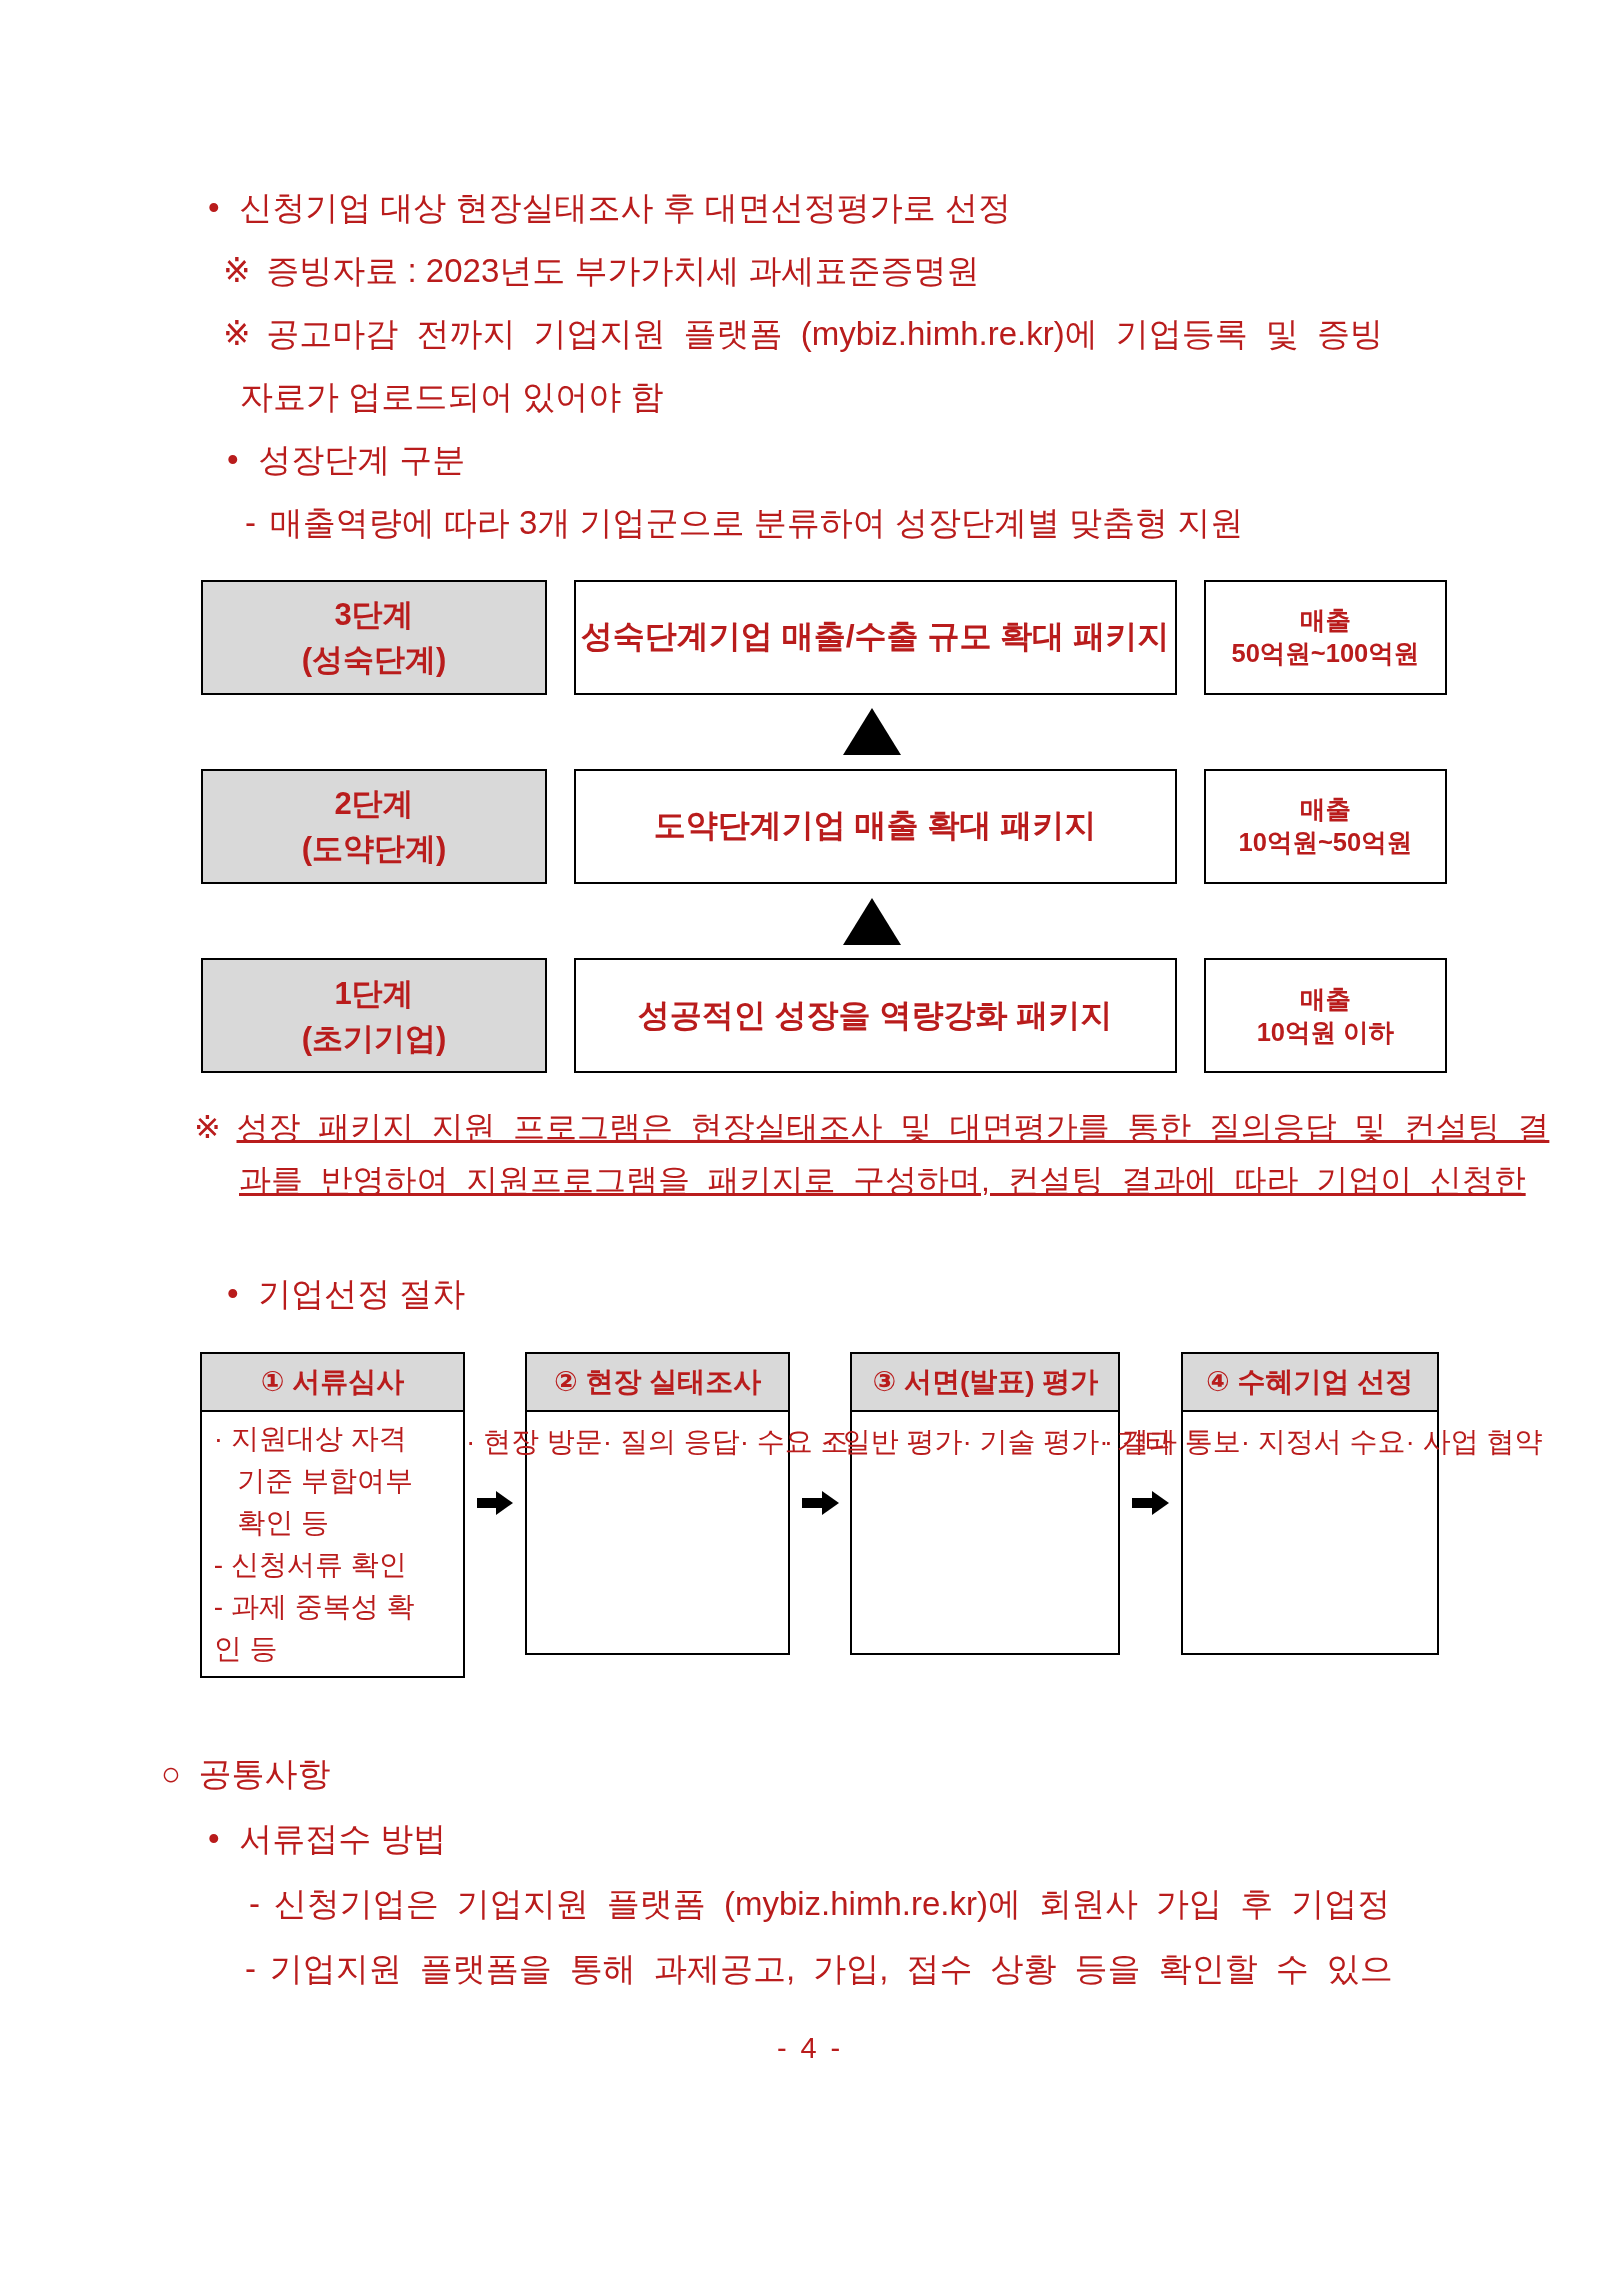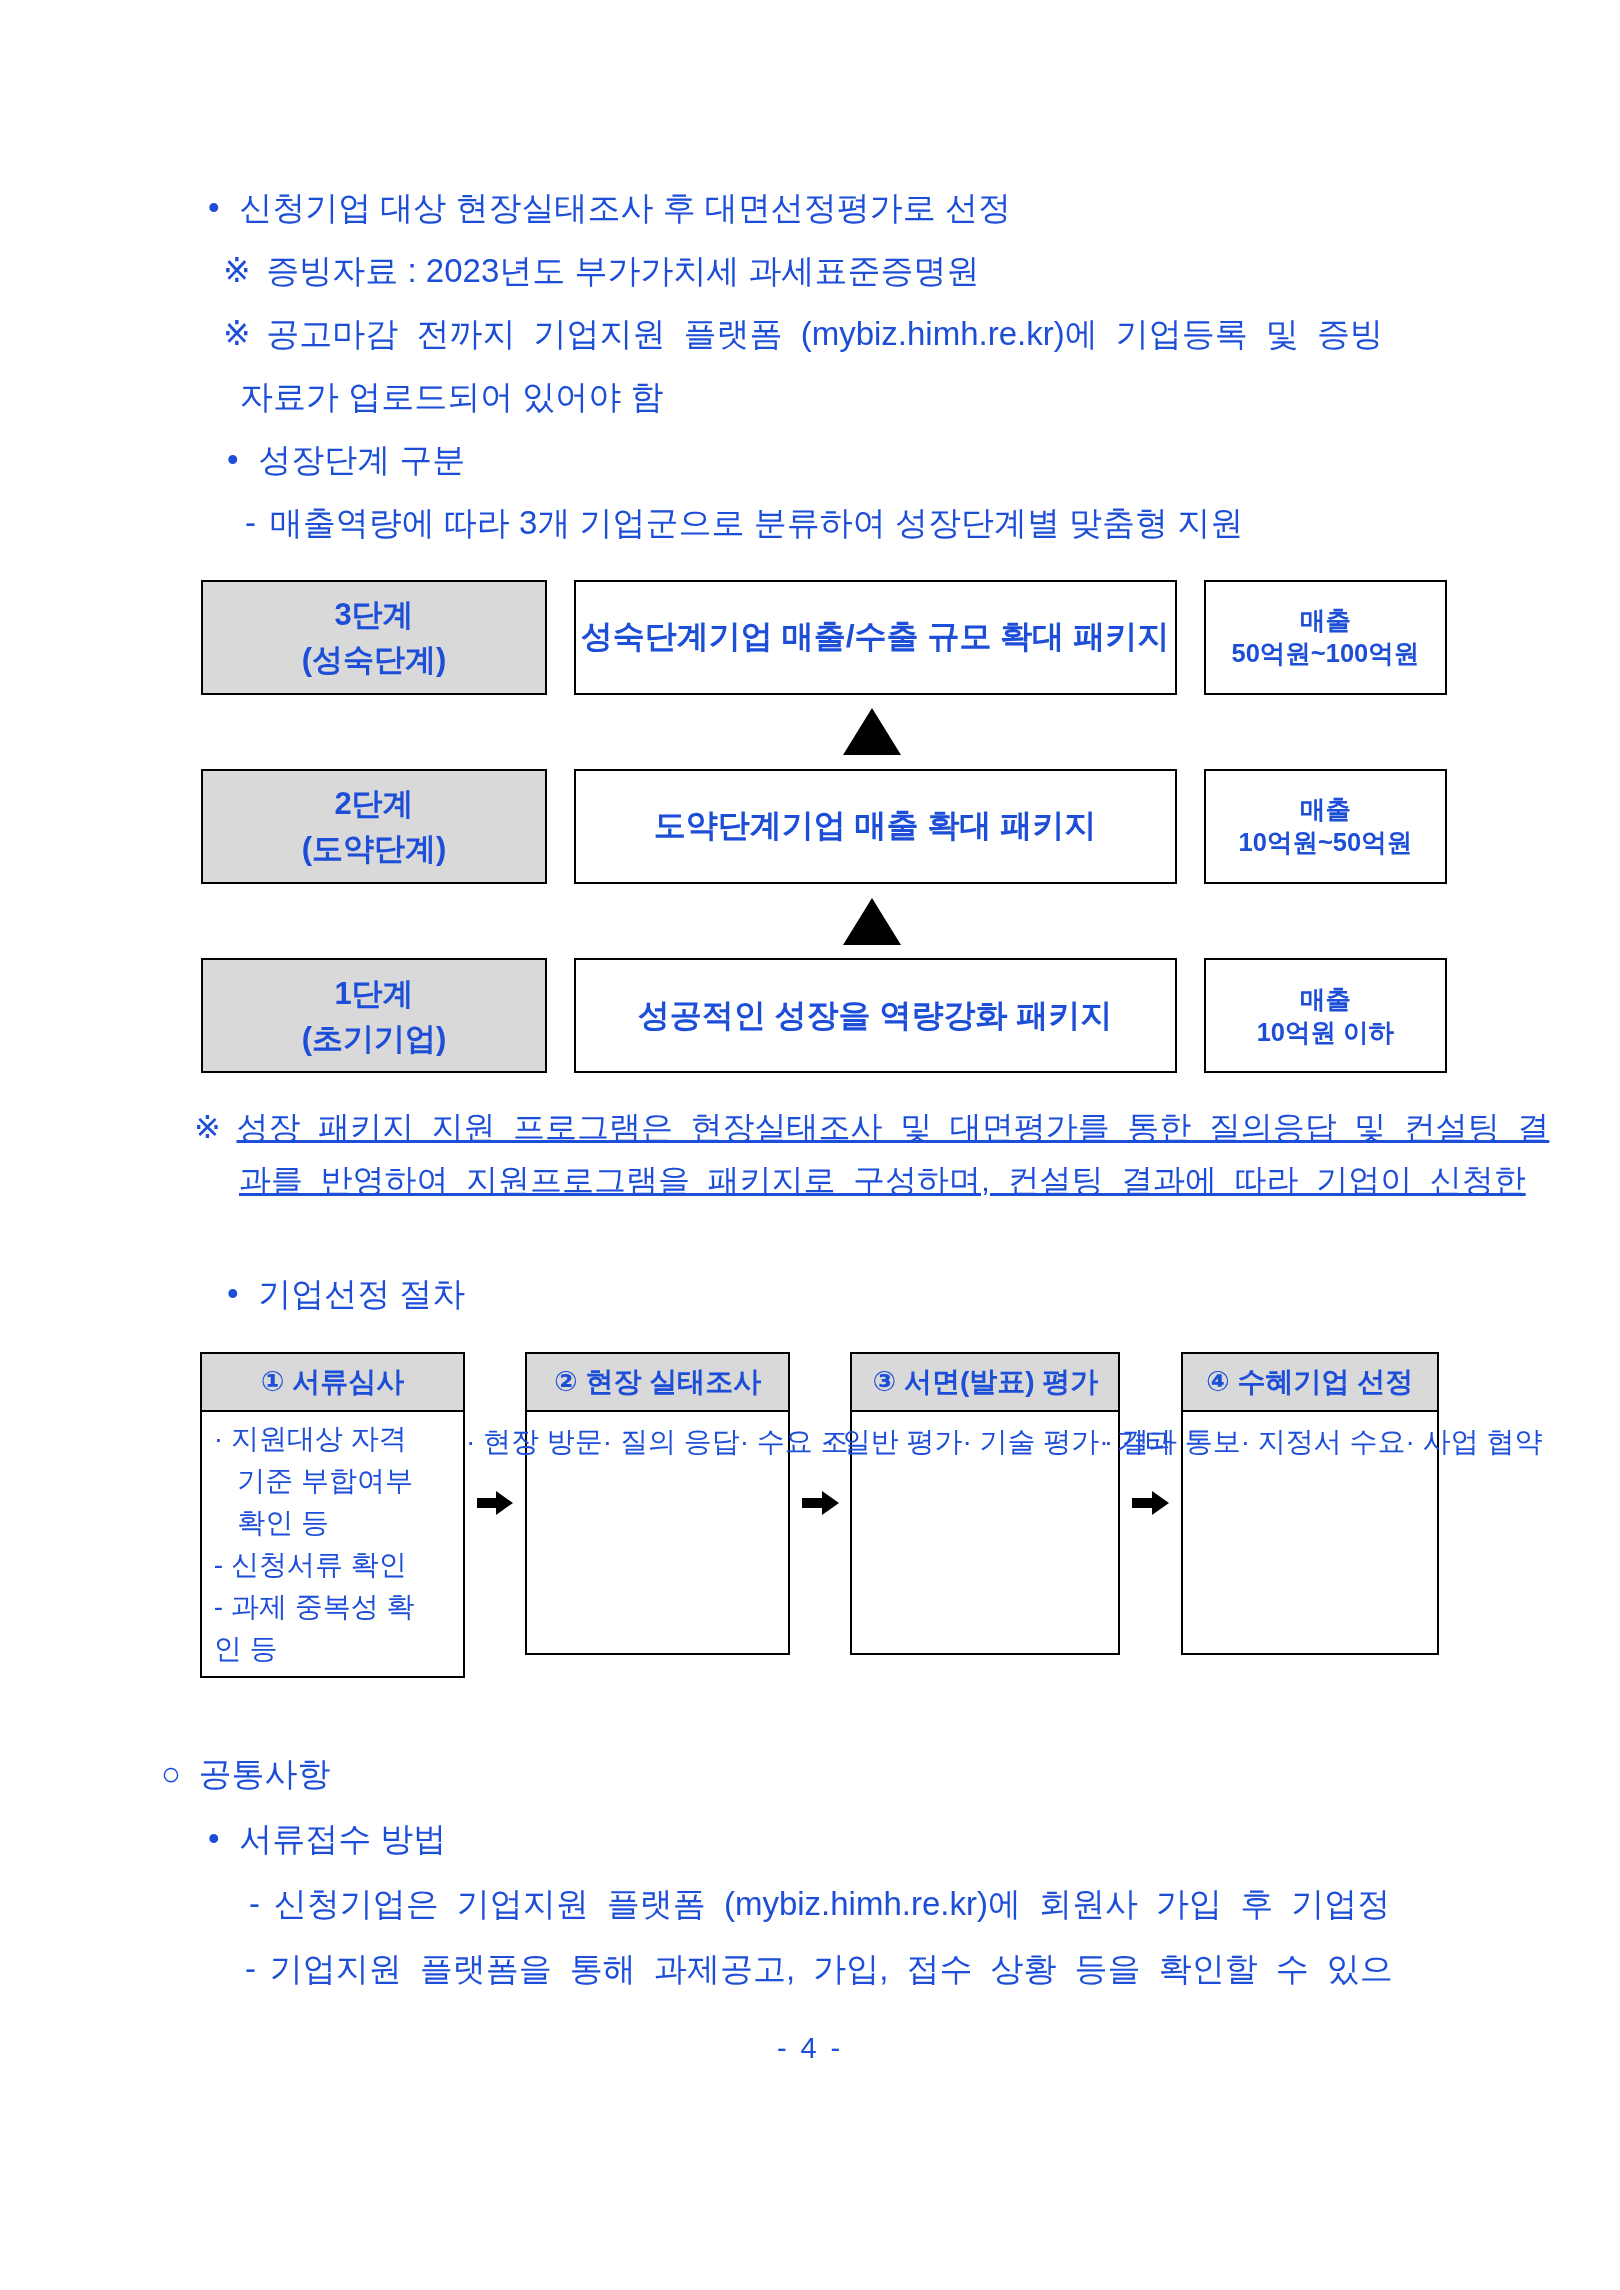--- a/index.html
+++ b/index.html
@@ -2,21 +2,21 @@
 <html><head>
 <meta charset="utf-8">
 <style>
   * { box-sizing: border-box; margin: 0; padding: 0; }
   html, body { background: #ffffff; }
   .page {
     position: relative;
     width: 1620px;
     height: 2291px;
     background: #ffffff;
-    color: #1d4ed8;
+    color: #b91c1c;
     font-family: "Liberation Sans", "DejaVu Sans", sans-serif;
     overflow: hidden;
     padding-top: 176px;
   }
   
   .tline { font-size: 33px; line-height: 63px; white-space: nowrap; }
   .mk { display: inline-block; }
   .mk-bullet { margin-right: 19.6px; }
   .mk-ref { margin-right: 15.7px; }
   .mk-dash { margin-right: 13.7px; }

